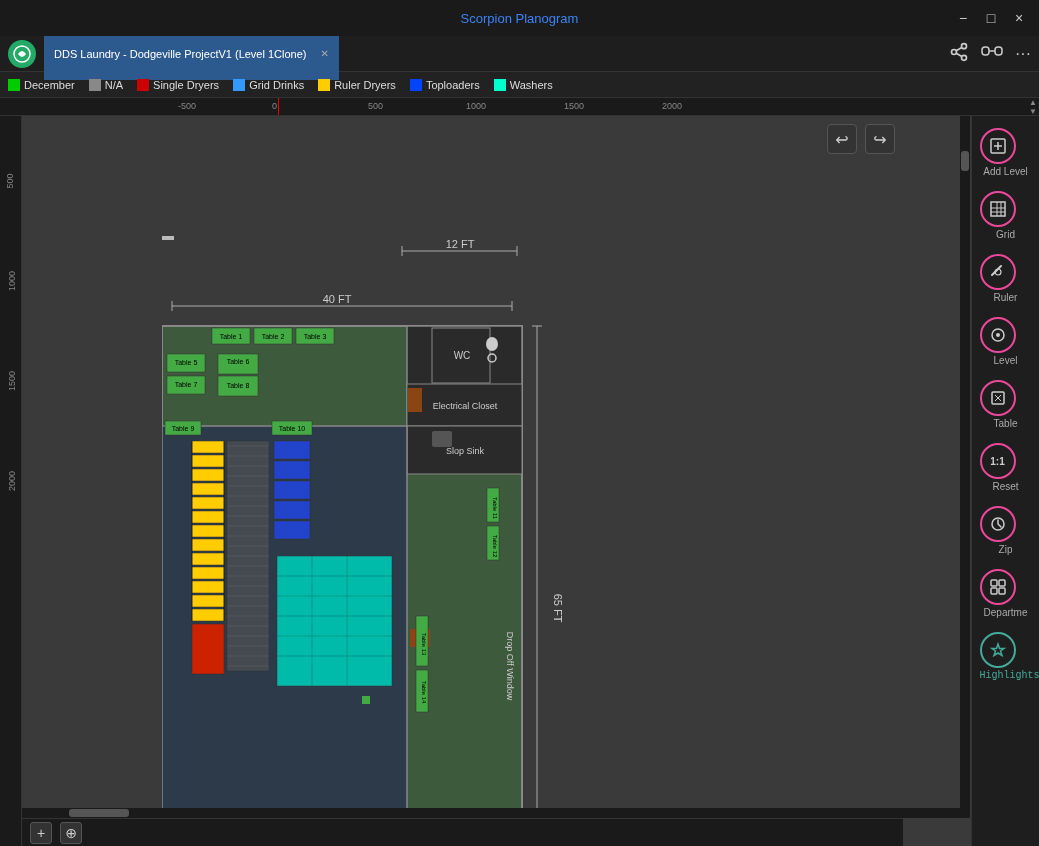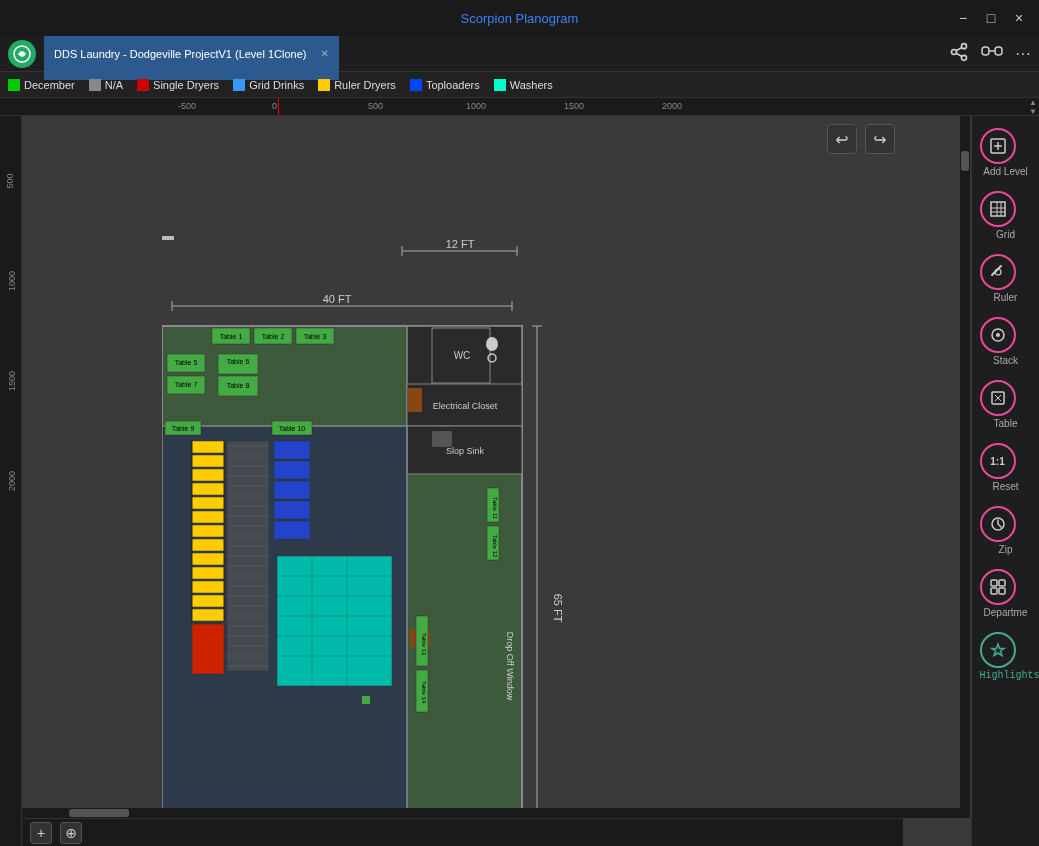--- a/index.html
+++ b/index.html
@@ -625,21 +625,21 @@
       <span class="right-panel-label">Ruler</span>
     </div>
 
     <div class="right-panel-btn">
       <div class="right-panel-icon">
         <svg width="18" height="18" viewBox="0 0 18 18">
             <circle cx="9" cy="9" r="6" fill="none" stroke="#ccc" stroke-width="1.5"></circle>
             <circle cx="9" cy="9" r="2" fill="#ccc"></circle>
           </svg>
       </div>
-      <span class="right-panel-label">Stack</span>
+      <span class="right-panel-label">Level</span>
     </div>
 
     <div class="right-panel-btn">
       <div class="right-panel-icon">
         <svg width="18" height="18" viewBox="0 0 18 18">
             <rect x="3" y="3" width="12" height="12" fill="none" stroke="#ccc" stroke-width="1.5" rx="1"></rect>
             <path d="M6 6 L12 12 M12 6 L6 12" stroke="#ccc" stroke-width="1"></path>
           </svg>
       </div>
       <span class="right-panel-label">Table</span>

